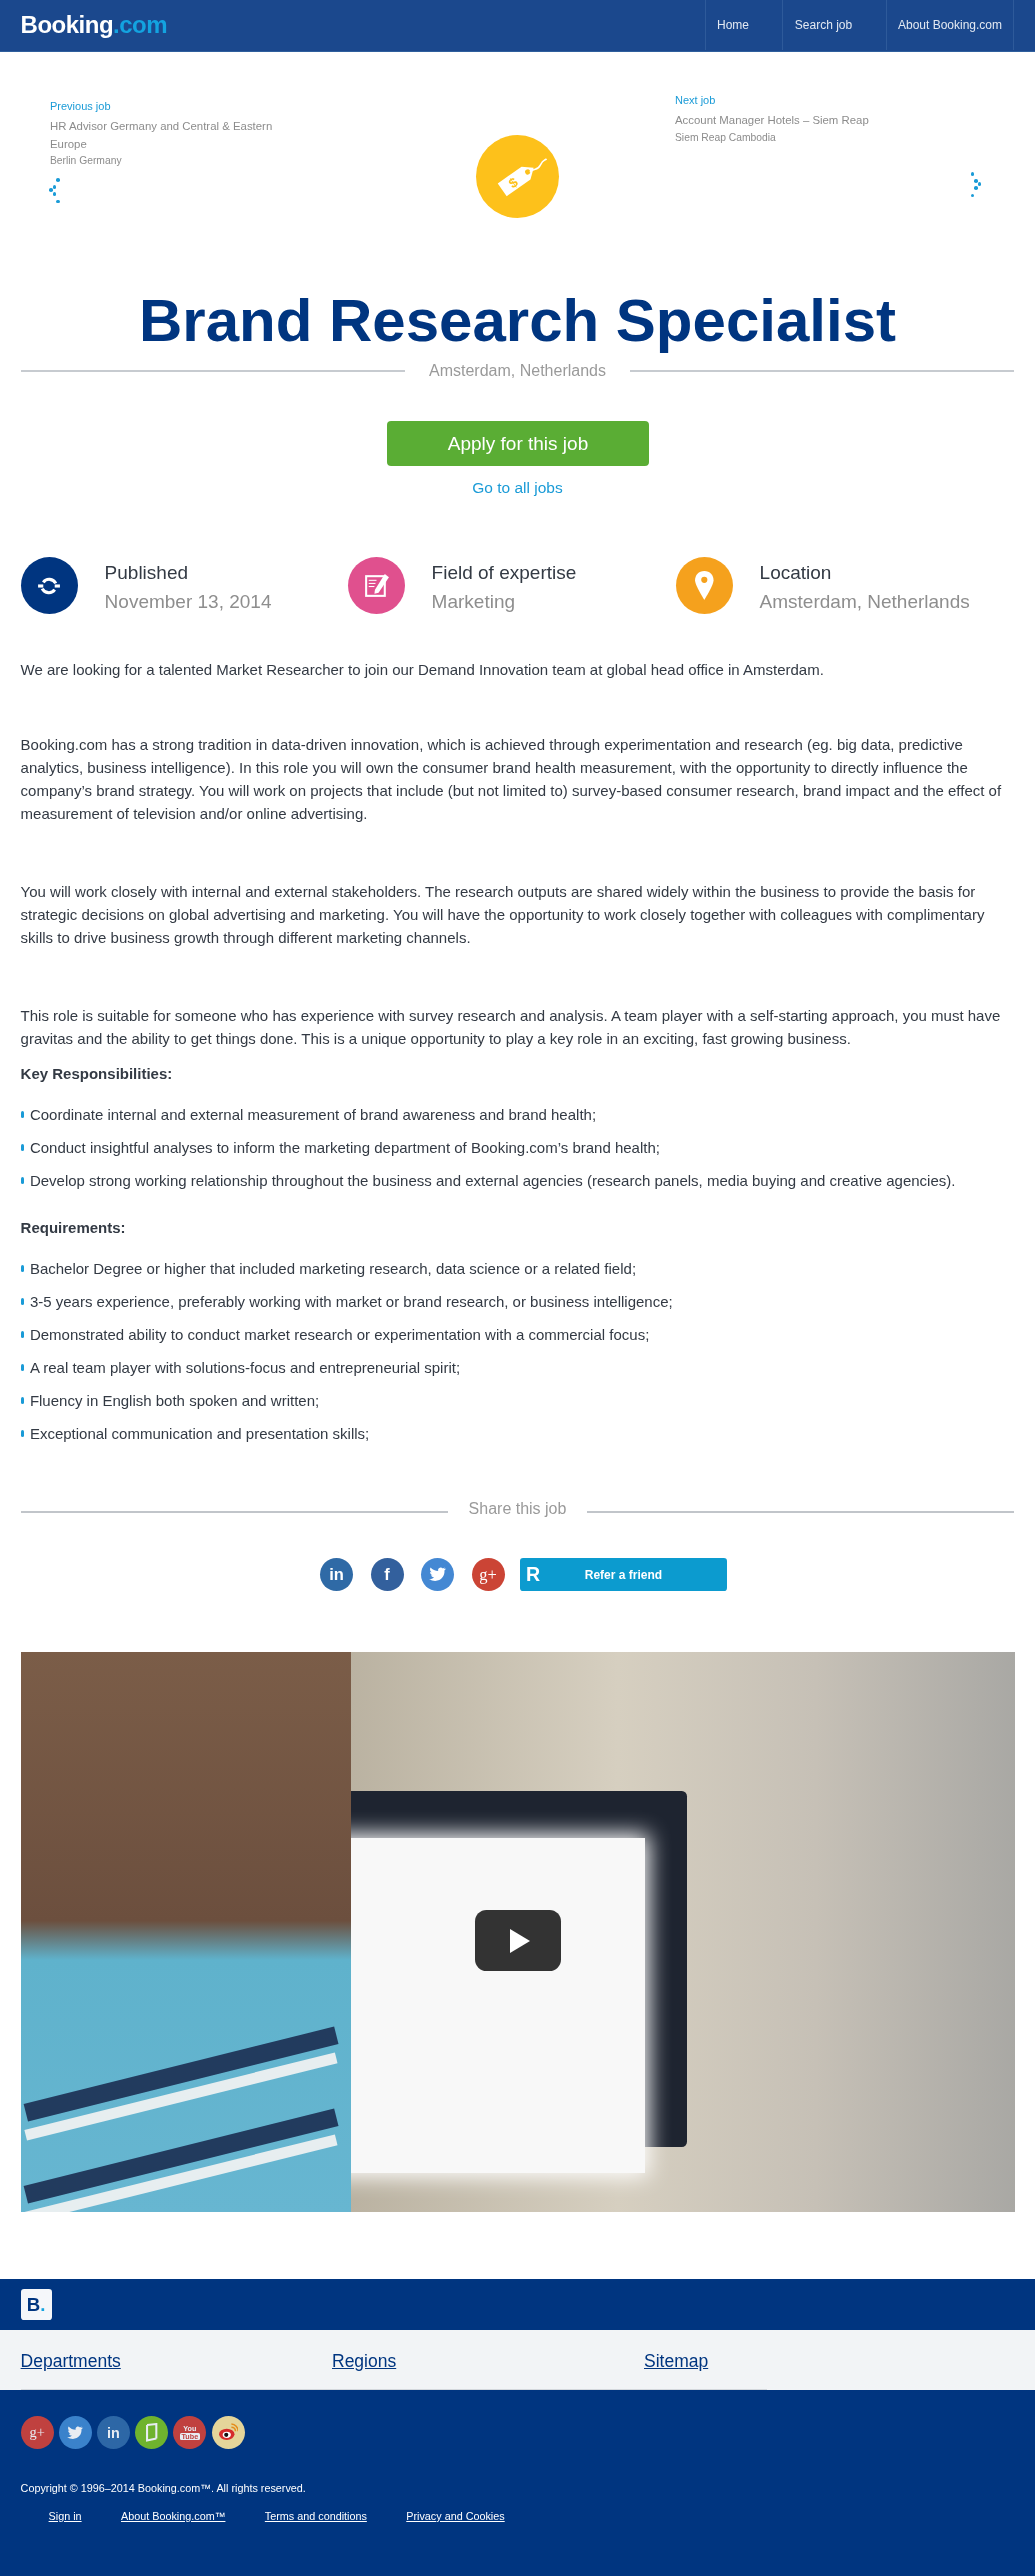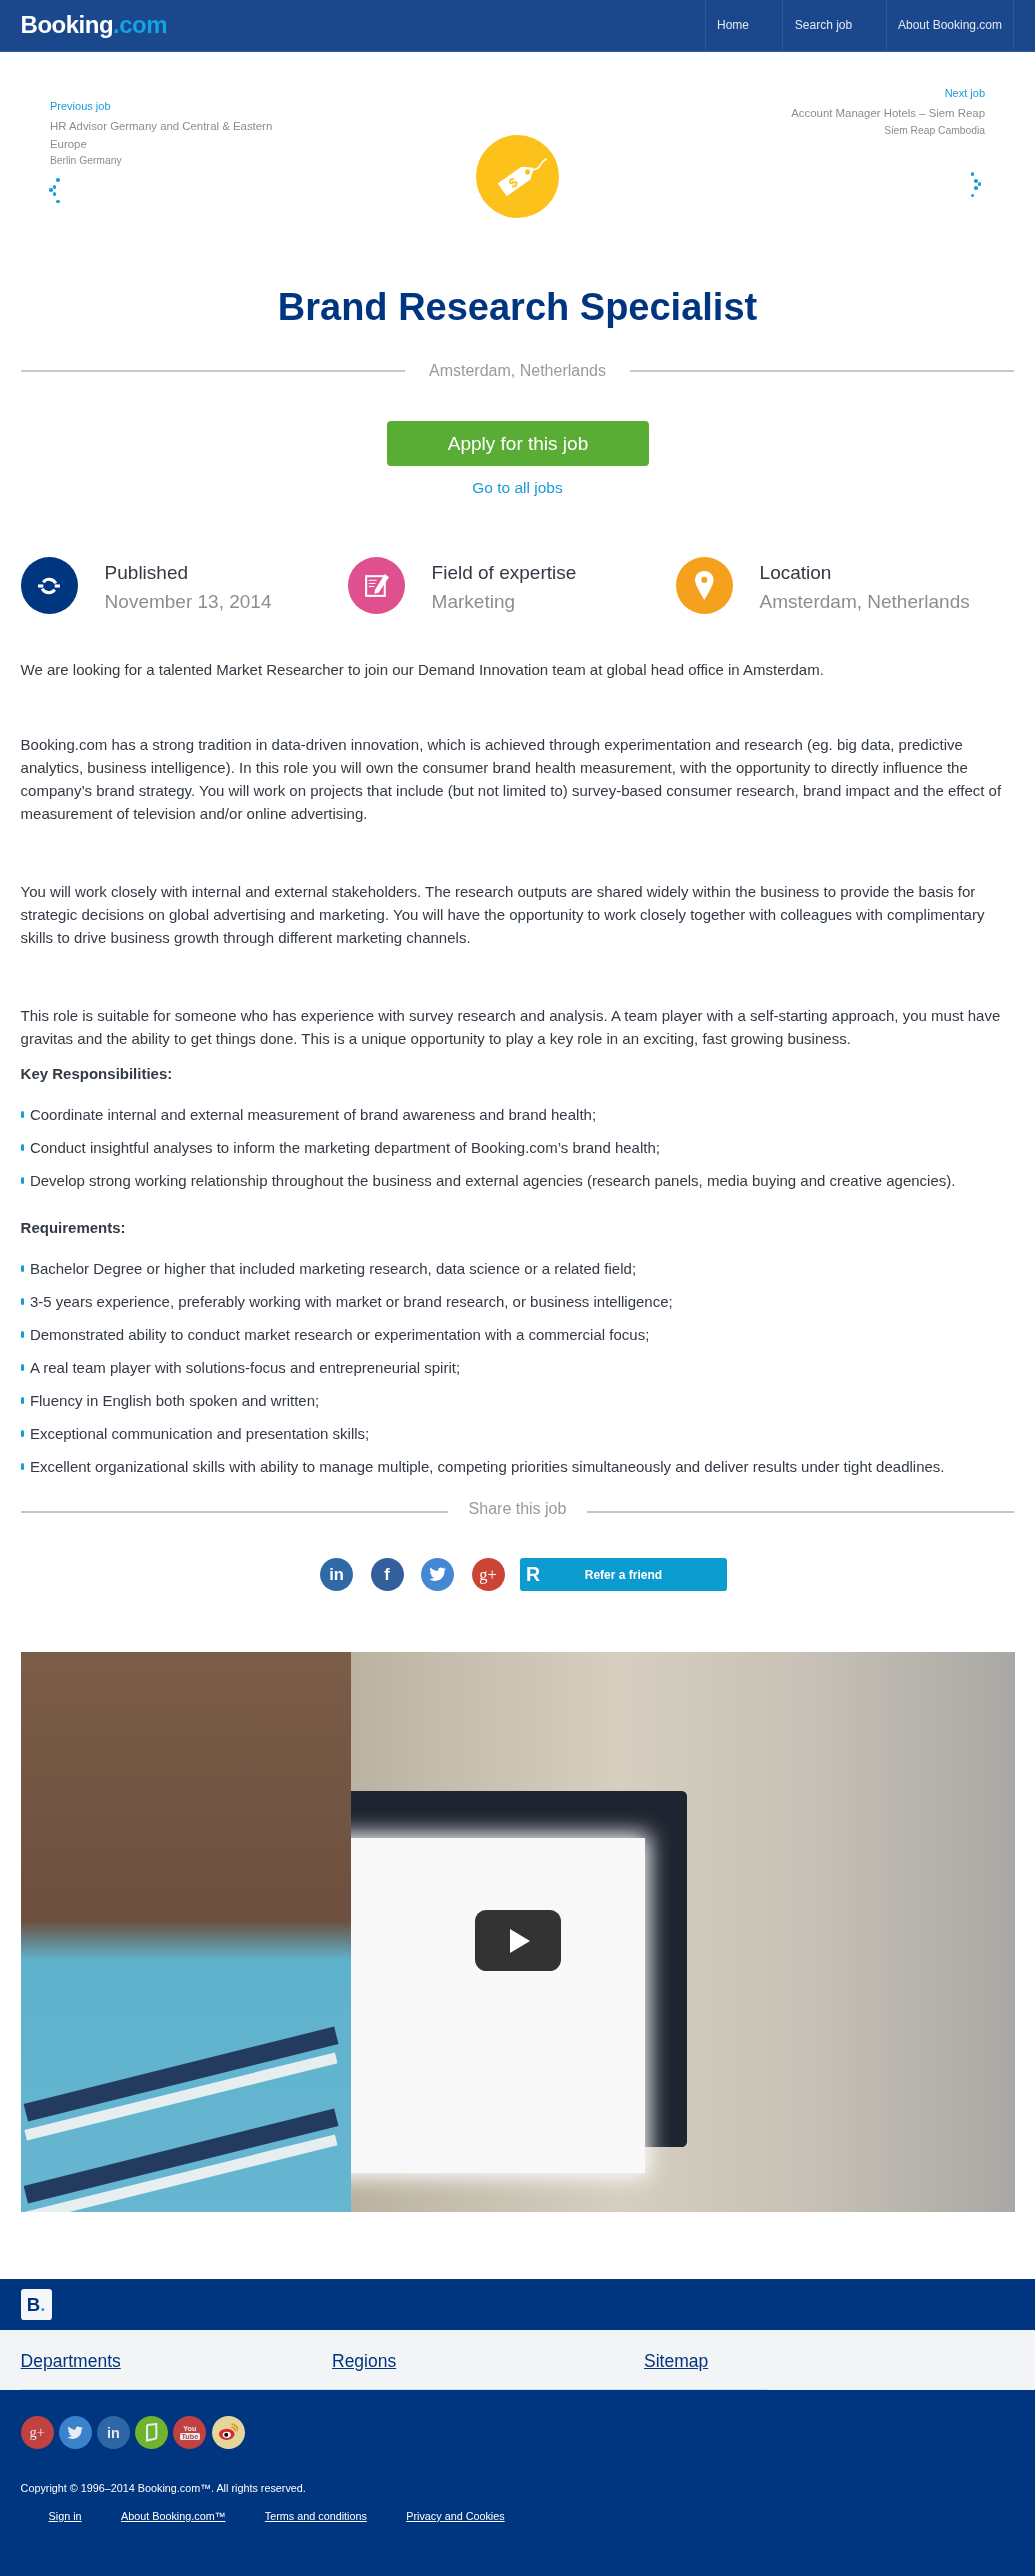--- a/index.html
+++ b/index.html
@@ -10,32 +10,32 @@
   .topbar { height: 52px; background: #1b488d; border-bottom: 1.5px solid #2f5f9d; position: relative; }
   .logo { position: absolute; left: 20.6px; top: 11.4px; font-size: 24px; font-weight: bold; letter-spacing: -0.5px; color: #fff; }
   .logo .dot { color: #13a3e0; }
   .nav { position: absolute; right: 20.6px; top: 0; height: 50px; display: flex; gap: 22px; }
   .nav a { display: flex; align-items: center; padding: 0 11.4px; color: #e3e9f2; font-size: 12px; border-left: 0.5px solid #2e5a9a; height: 100%; }
   .nav a:last-child { border-right: 0.5px solid #2e5a9a; }
 
   
   .jobnav { position: relative; height: 170px; }
   .prev { position: absolute; left: 50px; top: 27px; width: 310px; }
-  .next { position: absolute; right: 50px; top: 14px; width: 310px; text-align: right; }
+  .next { position: absolute; right: 50px; top: 21px; width: 310px; }
   .jobnav .lbl { color: #1a9bd7; font-size: 11px; margin-bottom: 6.2px; margin-top: 21px; }
   .jobnav .title { color: #8c8c8c; font-size: 11.4px; line-height: 17.5px; }
   .jobnav .loc { color: #8c8c8c; font-size: 10.3px; line-height: 15.5px; }
   .chev { position: absolute; top: 126px; width: 15.5px; height: 26px; }
   .chev.l { left: 49px; }
   .chev.r { right: 49px; }
   .chev i { position: absolute; width: 3.6px; height: 3.6px; border-radius: 50%; background: #1a9bd7; }
   .tag { position: absolute; left: 476px; top: 83px; width: 83px; height: 83px; border-radius: 50%; background: #fdc11b; }
 
   
-  .jobtitle { text-align: center; color: #003580; font-size: 38px; margin-top: 119px; position: absolute; width: 100%; top: 170px; }
+  .jobtitle { text-align: center; color: #003580; font-size: 60px; margin-top: 119px; position: absolute; width: 100%; top: 170px; }
   .locline { position: absolute; top: 363px; left: 20.6px; right: 20.6px; height: 15.5px; }
   .locline hr { position: absolute; top: 7.2px; height: 1.5px; border: 0; background: #c7cbd0; }
   .locline .txt { position: absolute; left: 0; right: 0; text-align: center; color: #9a9a9a; font-size: 16px; top: -1px; }
   .apply { position: absolute; left: 387px; top: 421px; width: 262px; height: 45px; border-radius: 4.1px; background: #5aad34; color: #fff; font-size: 19px; display: flex; align-items: center; justify-content: center; }
   .alljobs { position: absolute; left: 0; right: 0; top: 479px; text-align: center; color: #1a9bd7; font-size: 15.5px; }
 
   
   .facts { position: absolute; top: 557px; left: 20.6px; right: 20.6px; height: 59px; }
   .fact { position: absolute; top: 0; display: flex; align-items: flex-start; }
   .fact .circ { width: 57px; height: 57px; border-radius: 50%; display: flex; align-items: center; justify-content: center; margin-right: 27px; }
@@ -230,24 +230,20 @@
         <span>A real team player with solutions-focus and entrepreneurial spirit;</span>
       </li>
     <li>
         <span class="bullet"></span>
         <span>Fluency in English both spoken and written;</span>
       </li>
     <li>
         <span class="bullet"></span>
         <span>Exceptional communication and presentation skills;</span>
       </li>
-    <li>
-        <span class="bullet"></span>
-        <span>Excellent organizational skills with ability to manage multiple, competing priorities simultaneously and deliver results under tight deadlines.</span>
-      </li>
   </ul>
 </div>
 
 <div class="share">
   <hr style="left:0;width:427px">
   <div class="txt">Share this job</div>
   <hr style="right:0;width:427px">
 </div>
 <div class="shareicons">
   <a class="sicon" style="background:#2f6aa6">in</a>

